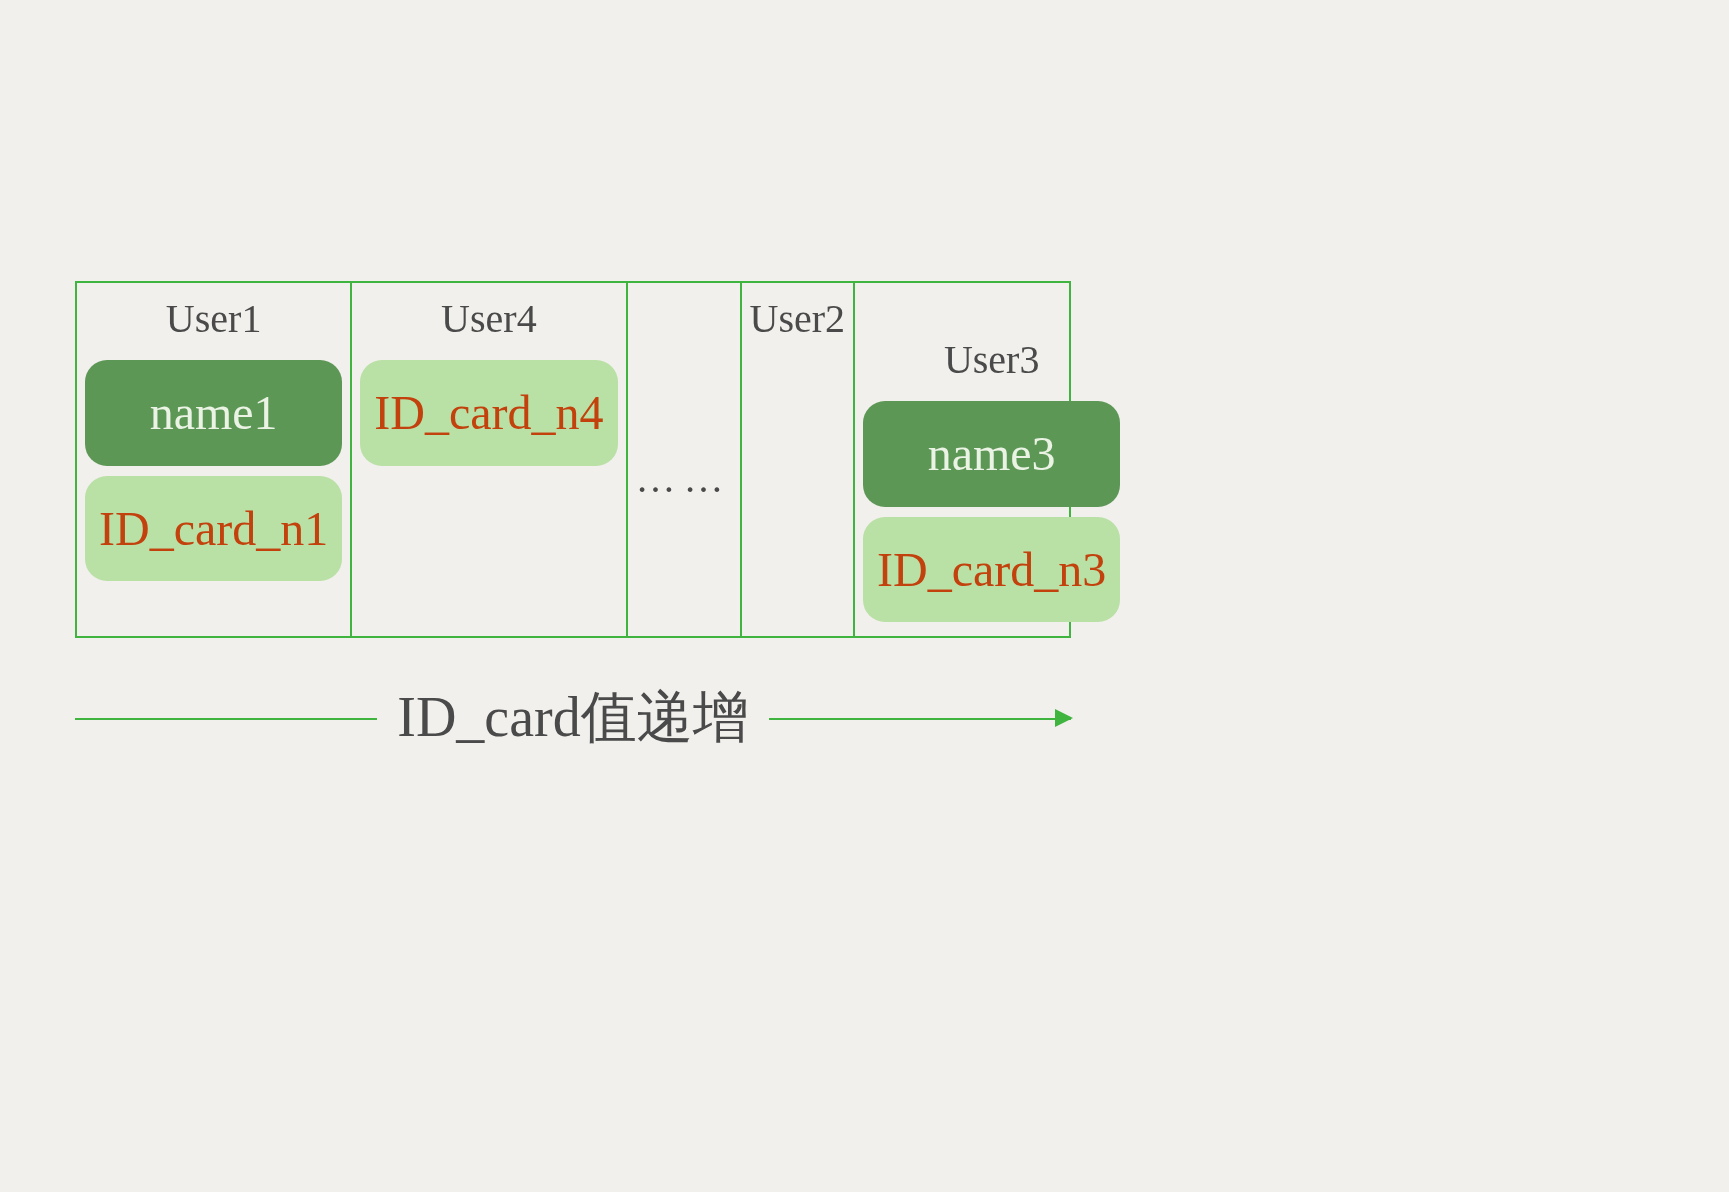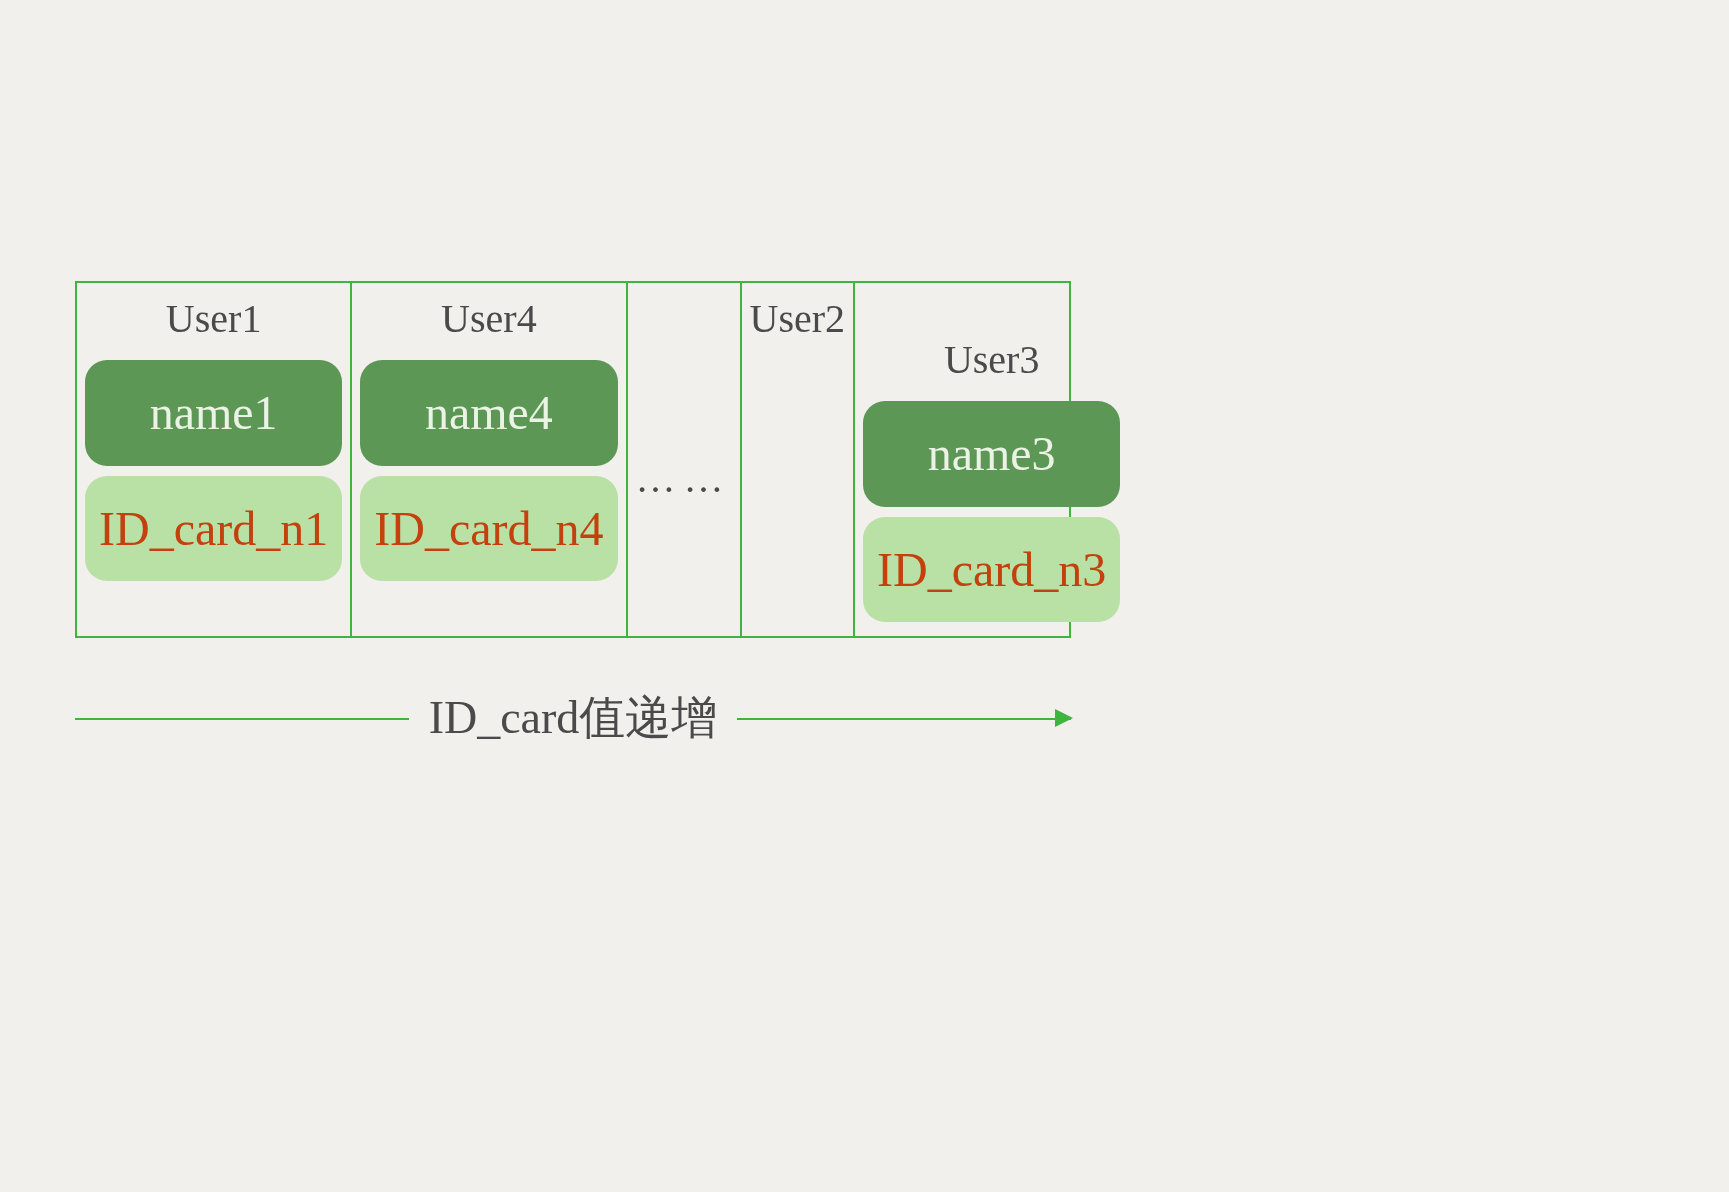--- a/index.html
+++ b/index.html
@@ -93,40 +93,39 @@
       width: 0;
       height: 0;
       border-left: 18px solid #3fb53f;
       border-top: 9px solid transparent;
       border-bottom: 9px solid transparent;
     }
     .arrow-label {
       position: relative;
       background: #f1f0ec;
       padding: 0 20px;
-      font-size: 46px;
+      font-size: 56px;
       color: #4a4a4a;
       z-index: 2;
     }
   </style>
 </head>
 <body>
 
 <div class="container">
   <div class="cells">
 
     <div class="cell">
       <div class="user-label">User1</div>
       <div class="pill pill-dark">name1</div>
       <div class="pill pill-light">ID_card_n1</div>
     </div>
 
     <div class="cell">
       <div class="user-label">User4</div>
-      <div class="pill pill-dark">name4</div>
       <div class="pill pill-light">ID_card_n4</div>
     </div>
 
     <div class="cell ellipsis-cell">
       <div class="ellipsis">……</div>
     </div>
 
     <div class="cell">
       <div class="user-label">User2</div>
     </div>

